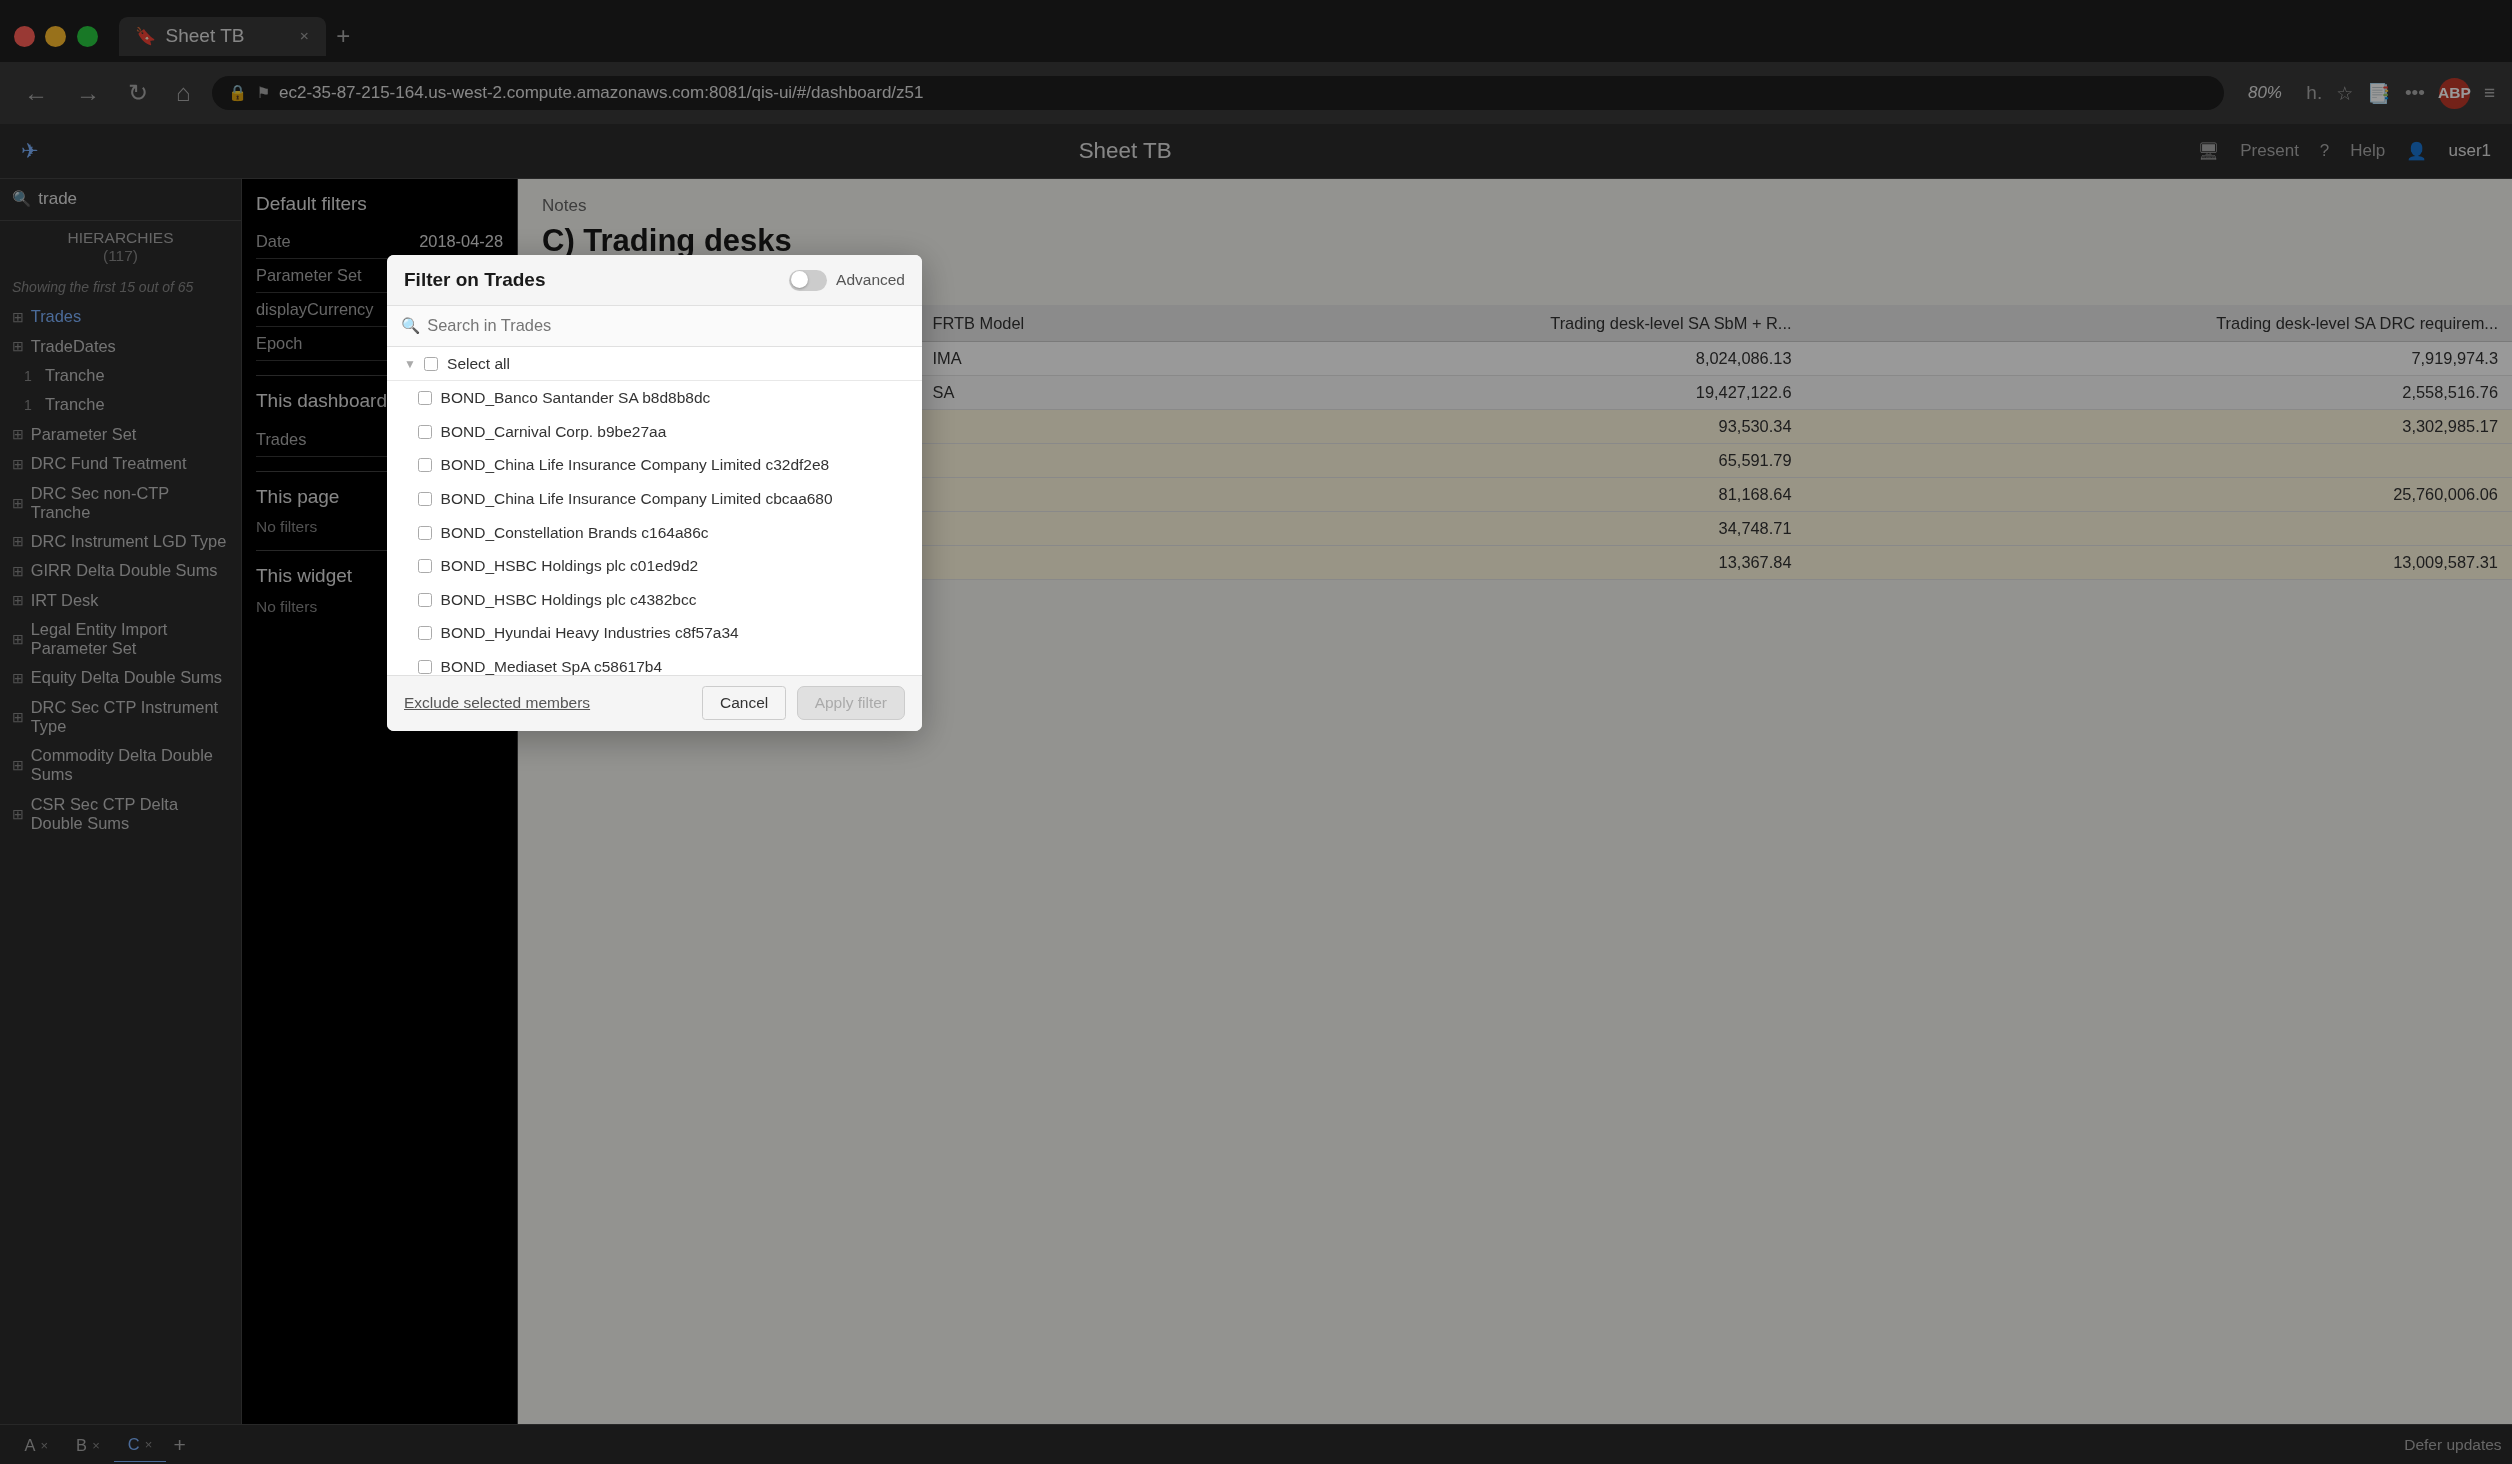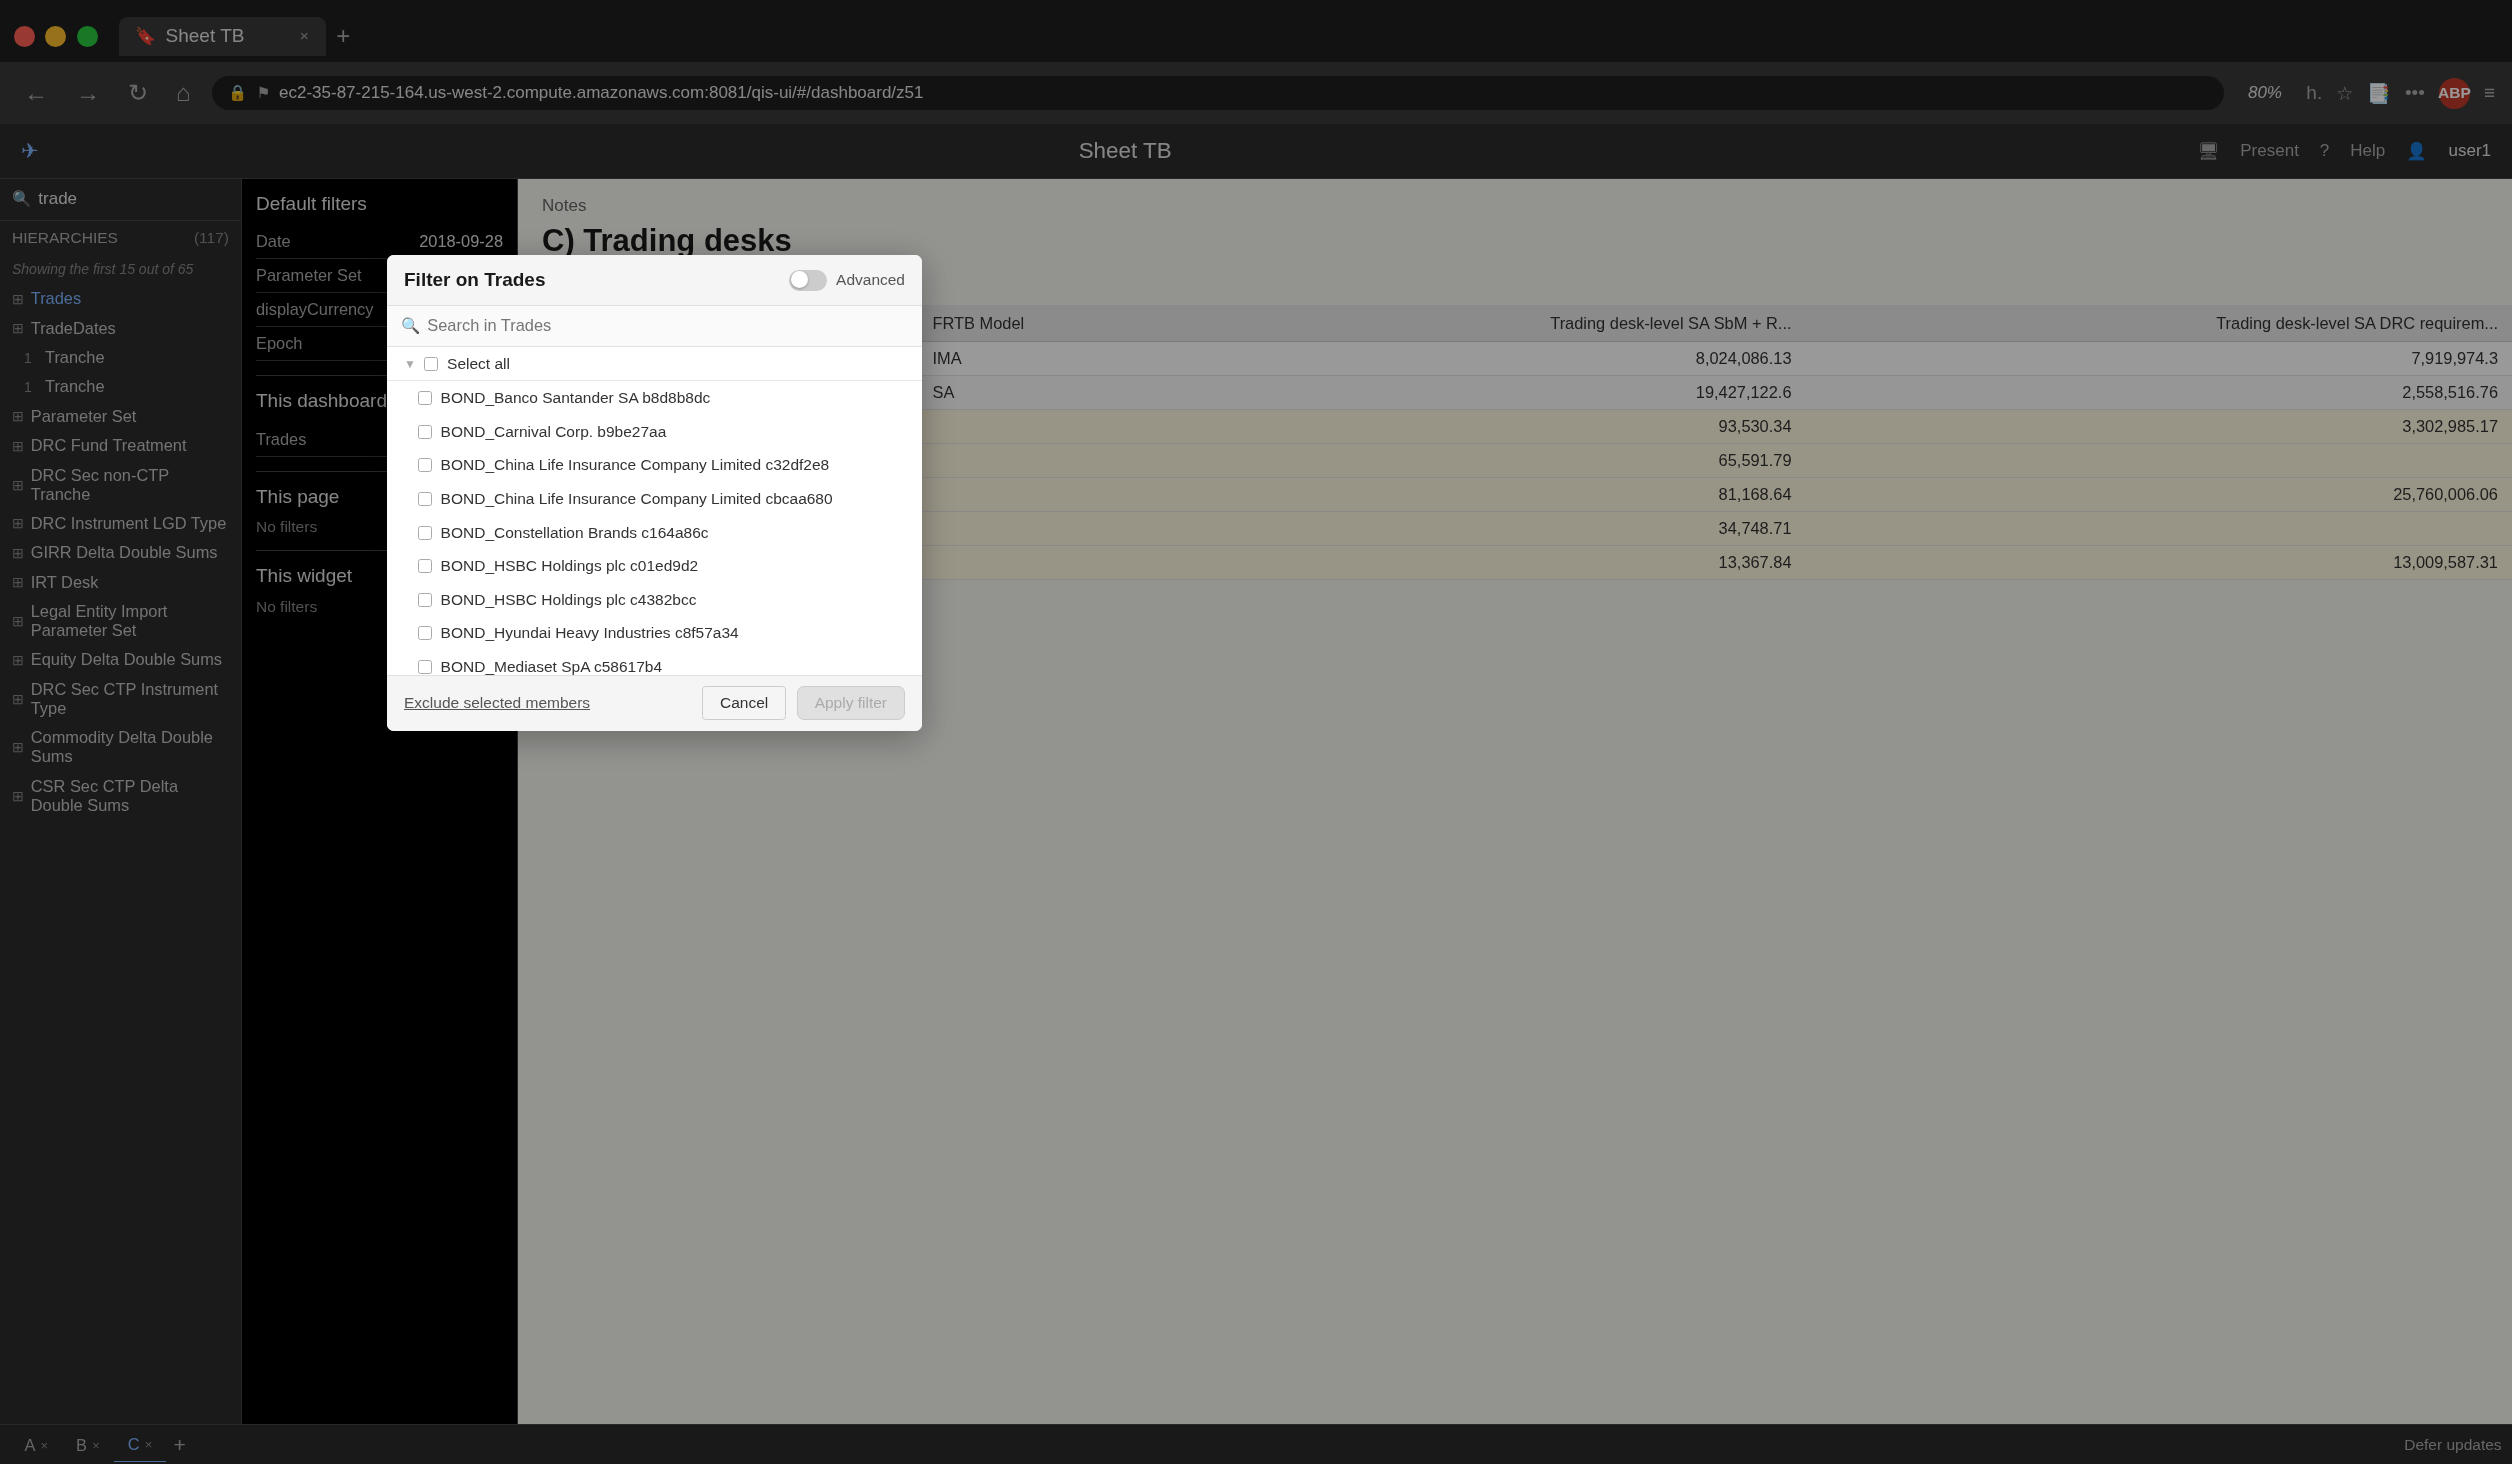--- a/index.html
+++ b/index.html
@@ -90,21 +90,21 @@
     }
     .sidebar-search input {
       flex: 1; background: none; border: none; outline: none;
       color: #e0e0e0; font-size: 17px;
     }
     .sidebar-search-icon { color: #aaa; font-size: 15.5px; }
 
     .sidebar-section { padding: 8.6px 12px; }
     .sidebar-section-header {
       display: flex; justify-content: space-between; align-items: center;
-      color: #aaa; font-size: 15.5px; margin-bottom: 5.2px;
+      color: #aaa; font-size: 15.5px; margin-bottom: 5.2px; flex-direction: column;
     }
     .sidebar-section-count { color: #888; }
     .sidebar-showing { color: #888; font-size: 14px; margin-bottom: 7px; padding: 0 12px; font-style: italic; }
 
     .sidebar-item {
       display: flex; align-items: center; gap: 7px;
       padding: 5.2px 12px; color: #c0c0c0; font-size: 16.4px; cursor: pointer;
     }
     .sidebar-item.active { color: #7eb3ff; }
     .sidebar-item-icon { color: #888; font-size: 14px; }
@@ -370,21 +370,21 @@
         <span class="sidebar-item-icon">⊞</span>
         <span>CSR Sec CTP Delta Double Sums</span>
       </div>
     </div>
   </div>
 
   <div class="center-panel">
     <div class="filter-section-title">Default filters</div>
     <div class="filter-item">
       <span class="filter-item-label">Date</span>
-      <span class="filter-item-value">2018-09-28</span>
+      <span class="filter-item-value">2018-04-28</span>
     </div>
     <div class="filter-item">
       <span class="filter-item-label">Parameter Set</span>
       <span class="filter-item-value">BCBS</span>
     </div>
     <div class="filter-item">
       <span class="filter-item-label">displayCurrency</span>
       <span class="filter-item-value">EUR</span>
     </div>
     <div class="filter-item">

